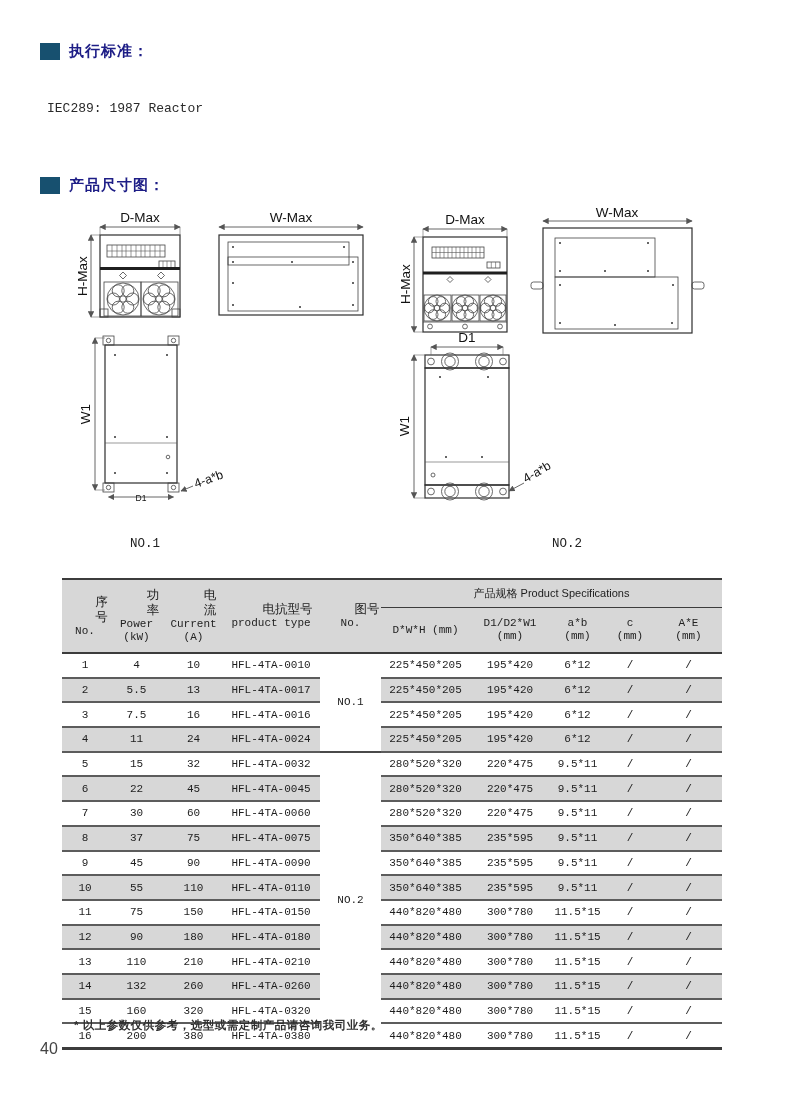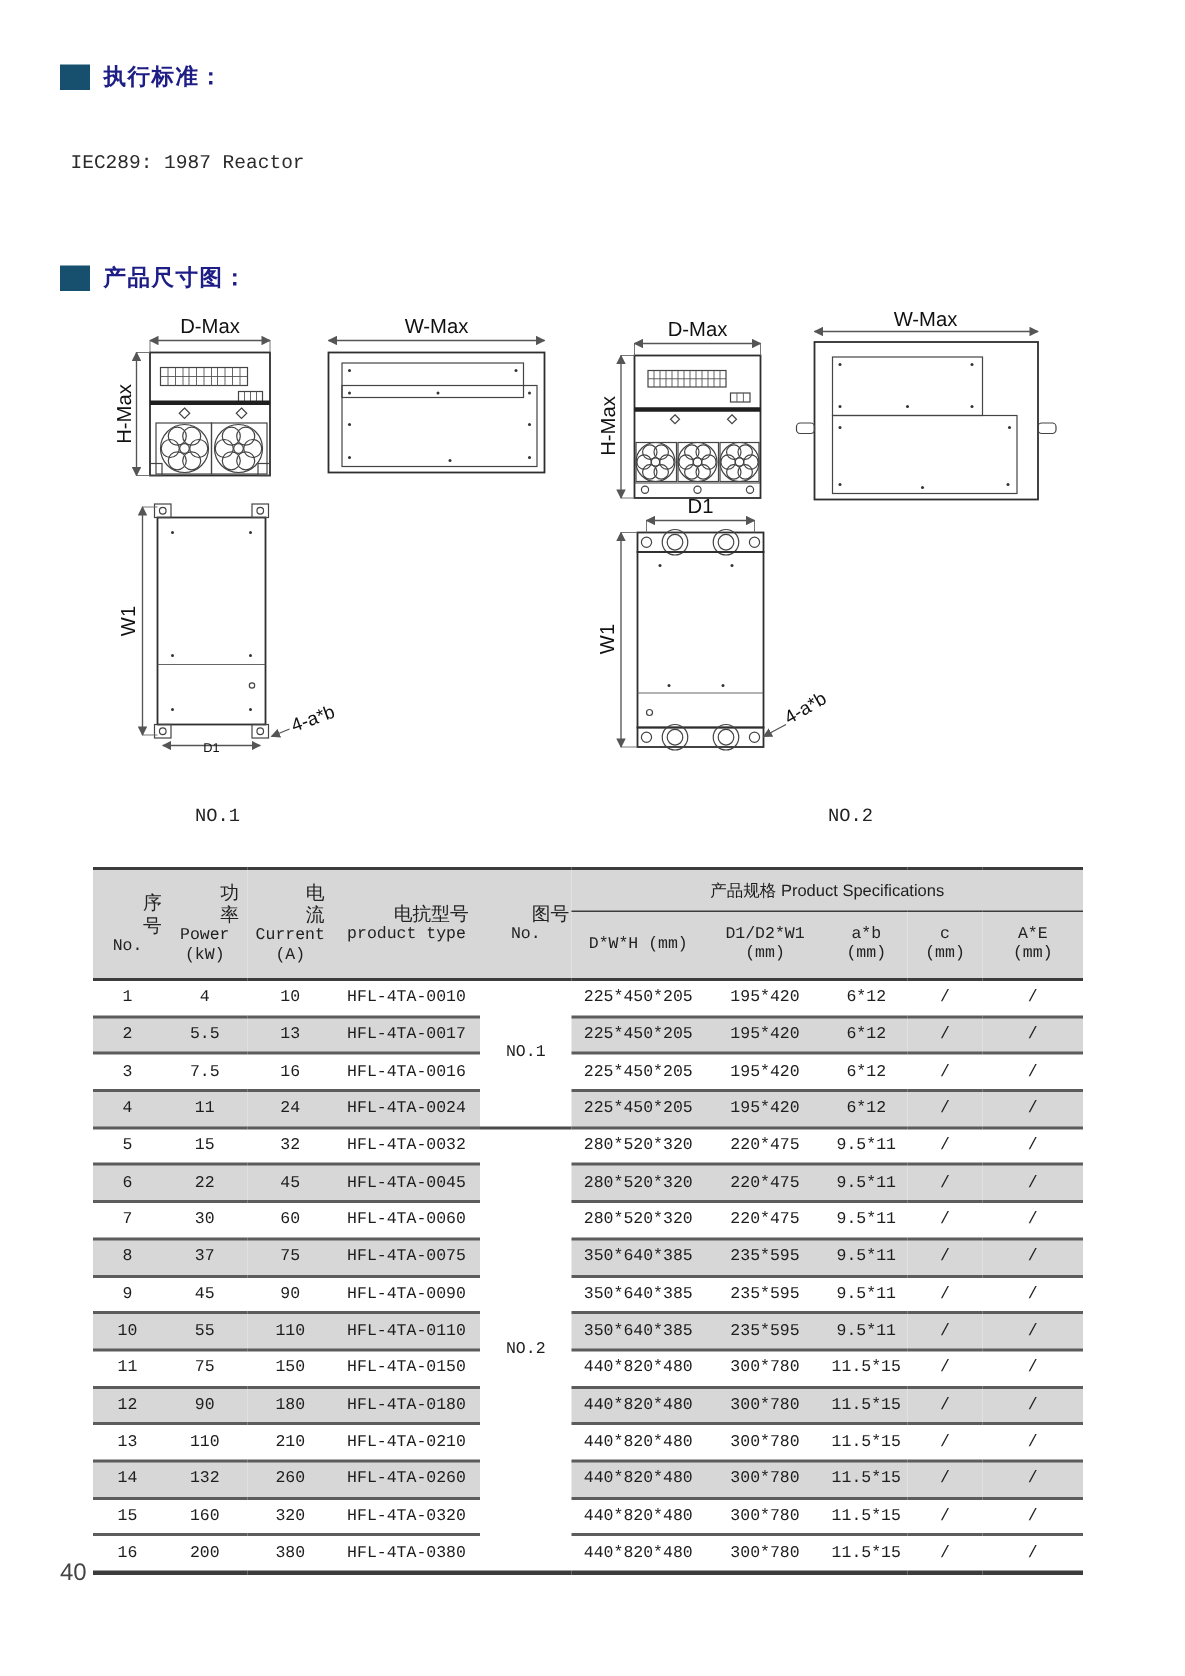--- a/index.html
+++ b/index.html
@@ -563,15 +563,16 @@
           <td>HFL-4TA-0380</td>
           <td>440*820*480</td>
           <td>300*780</td>
           <td>11.5*15</td>
           <td>/</td>
           <td>/</td>
         </tr>
       </tbody>
   </table>
 
+  <div class="footnote">* 以上参数仅供参考，选型或需定制产品请咨询我司业务。</div>
   <div class="pageno">40</div>
 
 </div>
 
 </body></html>

